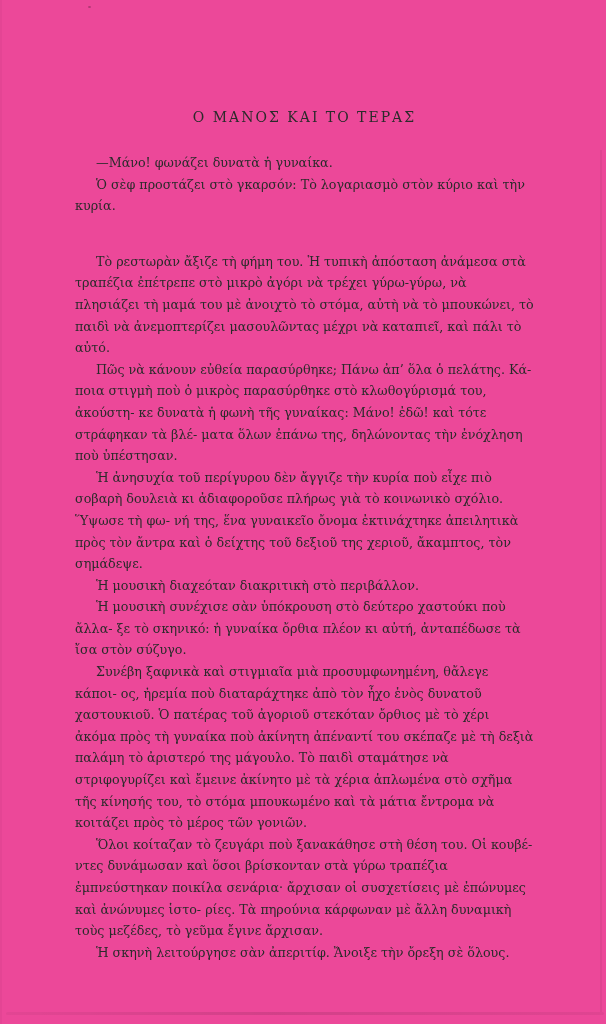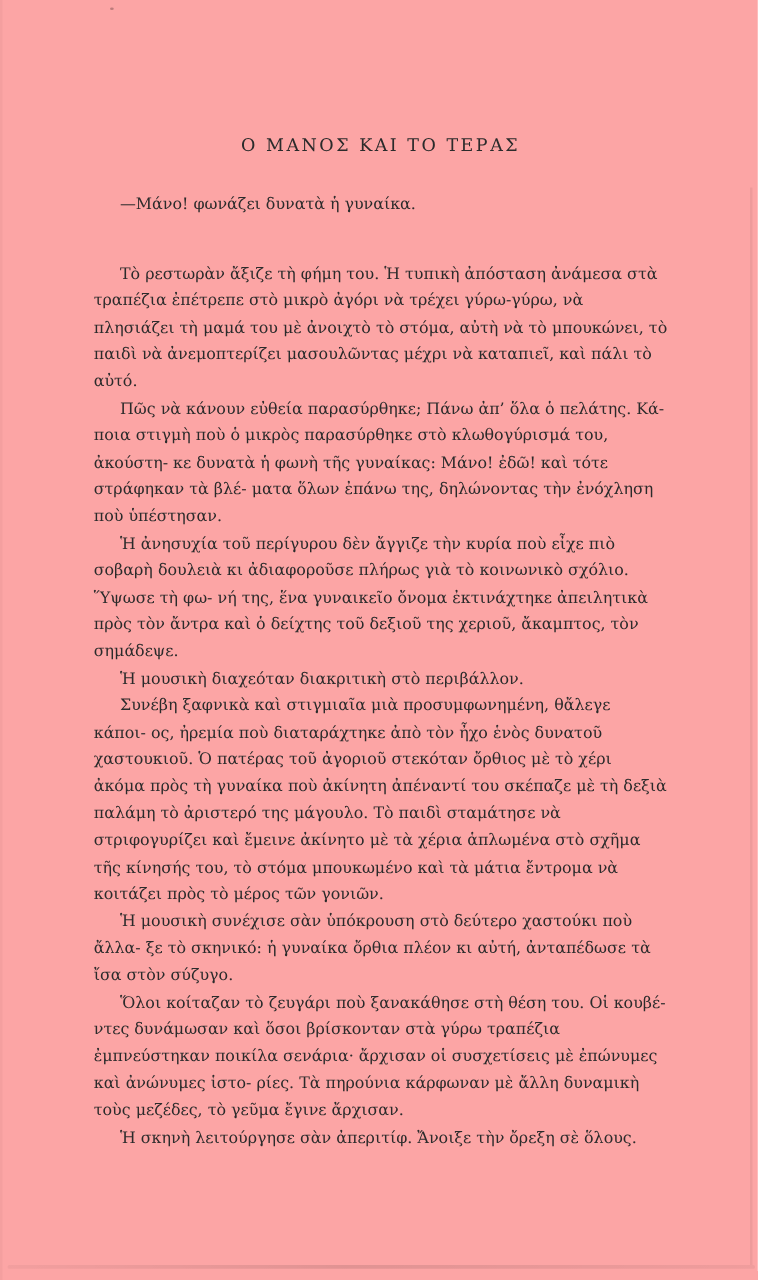--- a/index.html
+++ b/index.html
@@ -4,21 +4,21 @@
 <style>
   html, body { margin: 0; padding: 0; }
   body {
     width: 606px; height: 1024px;
     background: #ffffff;
     font-family: "DejaVu Serif", serif;
   }
   .page {
     position: relative;
     width: 606px; height: 1024px;
-    background: #fca5a5;
+    background: #ec4899;
     overflow: hidden;
   }
   .text-block {
     position: absolute;
     left: 75px; top: 109px;
     width: 459px;
     color: #2b2b2b;
   }
   .title {
     font-size: 14px;
@@ -74,20 +74,24 @@
   <div class="text-block">
     <h1 class="title">Ο ΜΑΝΟΣ ΚΑΙ ΤΟ ΤΕΡΑΣ</h1>
 
     <div class="body-text">
 
       <p class="para">
         <span class="ln ind">—Μάνο! φωνάζει δυνατὰ ἡ γυναίκα.</span>
       </p>
 
 
+      <p class="para">
+        <span class="ln ind j">Ὁ σὲφ προστάζει στὸ γκαρσόν: Τὸ λογαριασμὸ στὸν κύριο καὶ τὴν</span>
+        <span class="ln">κυρία.</span>
+      </p>
 
       <p class="para gap">
         <span class="ln ind j">Τὸ ρεστωρὰν ἄξιζε τὴ φήμη του. Ἡ τυπικὴ ἀπόσταση ἀνάμεσα στὰ</span>
         <span class="ln j">τραπέζια ἐπέτρεπε στὸ μικρὸ ἀγόρι νὰ τρέχει γύρω-γύρω, νὰ πλησιάζει</span>
         <span class="ln j">τὴ μαμά του μὲ ἀνοιχτὸ τὸ στόμα, αὐτὴ νὰ τὸ μπουκώνει, τὸ παιδὶ νὰ</span>
         <span class="ln">ἀνεμοπτερίζει μασουλῶντας μέχρι νὰ καταπιεῖ, καὶ πάλι τὸ αὐτό.</span>
       </p>
 
 
       <p class="para">
@@ -102,33 +106,33 @@
         <span class="ln j">δουλειὰ κι ἀδιαφοροῦσε πλήρως γιὰ τὸ κοινωνικὸ σχόλιο. Ὕψωσε τὴ φω-</span>
         <span class="ln j">νή της, ἕνα γυναικεῖο ὄνομα ἐκτινάχτηκε ἀπειλητικὰ πρὸς τὸν ἄντρα καὶ ὁ</span>
         <span class="ln">δείχτης τοῦ δεξιοῦ της χεριοῦ, ἄκαμπτος, τὸν σημάδεψε.</span>
       </p>
 
       <p class="para">
         <span class="ln ind">Ἡ μουσικὴ διαχεόταν διακριτικὴ στὸ περιβάλλον.</span>
       </p>
 
       <p class="para">
+        <span class="ln ind j">Ἡ μουσικὴ συνέχισε σὰν ὑπόκρουση στὸ δεύτερο χαστούκι ποὺ ἄλλα-</span>
+        <span class="ln j">ξε τὸ σκηνικό: ἡ γυναίκα ὄρθια πλέον κι αὐτή, ἀνταπέδωσε τὰ ἴσα στὸν</span>
+        <span class="ln">σύζυγο.</span>
+      </p>
+
+      <p class="para">
         <span class="ln ind j">Συνέβη ξαφνικὰ καὶ στιγμιαῖα μιὰ προσυμφωνημένη, θἄλεγε κάποι-</span>
         <span class="ln j">ος, ἠρεμία ποὺ διαταράχτηκε ἀπὸ τὸν ἦχο ἑνὸς δυνατοῦ χαστουκιοῦ. Ὁ</span>
         <span class="ln j">πατέρας τοῦ ἀγοριοῦ στεκόταν ὄρθιος μὲ τὸ χέρι ἀκόμα πρὸς τὴ γυναίκα</span>
         <span class="ln j">ποὺ ἀκίνητη ἀπέναντί του σκέπαζε μὲ τὴ δεξιὰ παλάμη τὸ ἀριστερό της</span>
         <span class="ln j">μάγουλο. Τὸ παιδὶ σταμάτησε νὰ στριφογυρίζει καὶ ἔμεινε ἀκίνητο μὲ τὰ</span>
         <span class="ln j">χέρια ἁπλωμένα στὸ σχῆμα τῆς κίνησής του, τὸ στόμα μπουκωμένο καὶ</span>
         <span class="ln">τὰ μάτια ἔντρομα νὰ κοιτάζει πρὸς τὸ μέρος τῶν γονιῶν.</span>
-      </p>
-
-      <p class="para">
-        <span class="ln ind j">Ἡ μουσικὴ συνέχισε σὰν ὑπόκρουση στὸ δεύτερο χαστούκι ποὺ ἄλλα-</span>
-        <span class="ln j">ξε τὸ σκηνικό: ἡ γυναίκα ὄρθια πλέον κι αὐτή, ἀνταπέδωσε τὰ ἴσα στὸν</span>
-        <span class="ln">σύζυγο.</span>
       </p>
 
       <p class="para">
         <span class="ln ind j">Ὅλοι κοίταζαν τὸ ζευγάρι ποὺ ξανακάθησε στὴ θέση του. Οἱ κουβέ-</span>
         <span class="ln j">ντες δυνάμωσαν καὶ ὅσοι βρίσκονταν στὰ γύρω τραπέζια ἐμπνεύστηκαν</span>
         <span class="ln j">ποικίλα σενάρια· ἄρχισαν οἱ συσχετίσεις μὲ ἐπώνυμες καὶ ἀνώνυμες ἱστο-</span>
         <span class="ln j">ρίες. Τὰ πηρούνια κάρφωναν μὲ ἄλλη δυναμικὴ τοὺς μεζέδες, τὸ γεῦμα</span>
         <span class="ln">ἔγινε ἄρχισαν.</span>
       </p>
 

